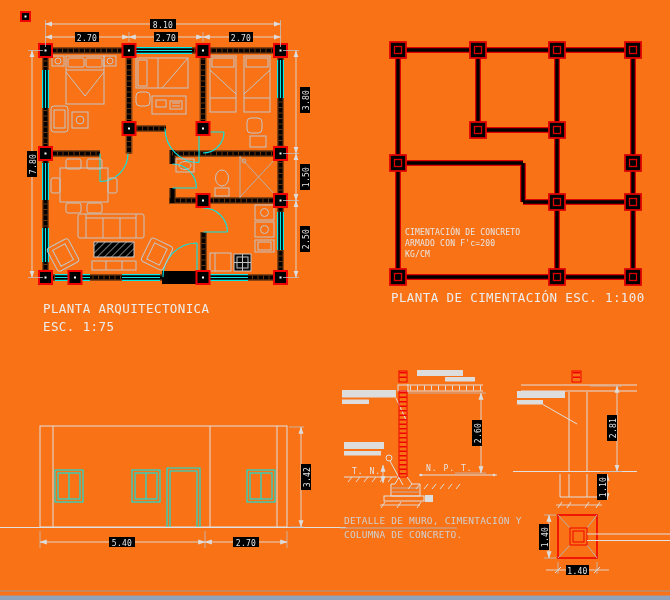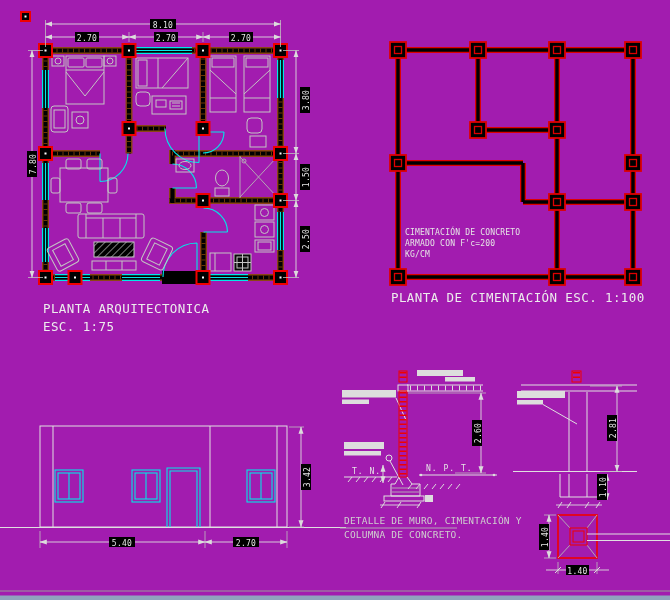--- a/index.html
+++ b/index.html
@@ -1,16 +1,16 @@
 <!DOCTYPE html>
 <html><head>
 <meta charset="utf-8">
 <style>
   html,body{margin:0;padding:0;background:#000;}
-  #viewport{position:relative;width:670px;height:600px;background:#a21caf;overflow:hidden;
+  #viewport{position:relative;width:670px;height:600px;background:#f97316;overflow:hidden;
     font-family:"DejaVu Sans Mono","Liberation Mono",monospace;}
   svg{display:block}
   
   .lw  {stroke:#e0e0e0;stroke-width:1;fill:none}
   .lw2 {stroke:#e0e0e0;stroke-width:1.2;fill:none}
   .lgray{stroke:#b5b5b5;stroke-width:0.9;fill:none}
   .furn{stroke:#c4c4c4;stroke-width:1;fill:none}
   .wallA{stroke:#8b4513;stroke-width:7;fill:none}
   .wallB{stroke:#000;stroke-width:4.2;fill:none}
   .wallH{stroke:#6e3606;stroke-width:4;fill:none;stroke-dasharray:1 4.5}

